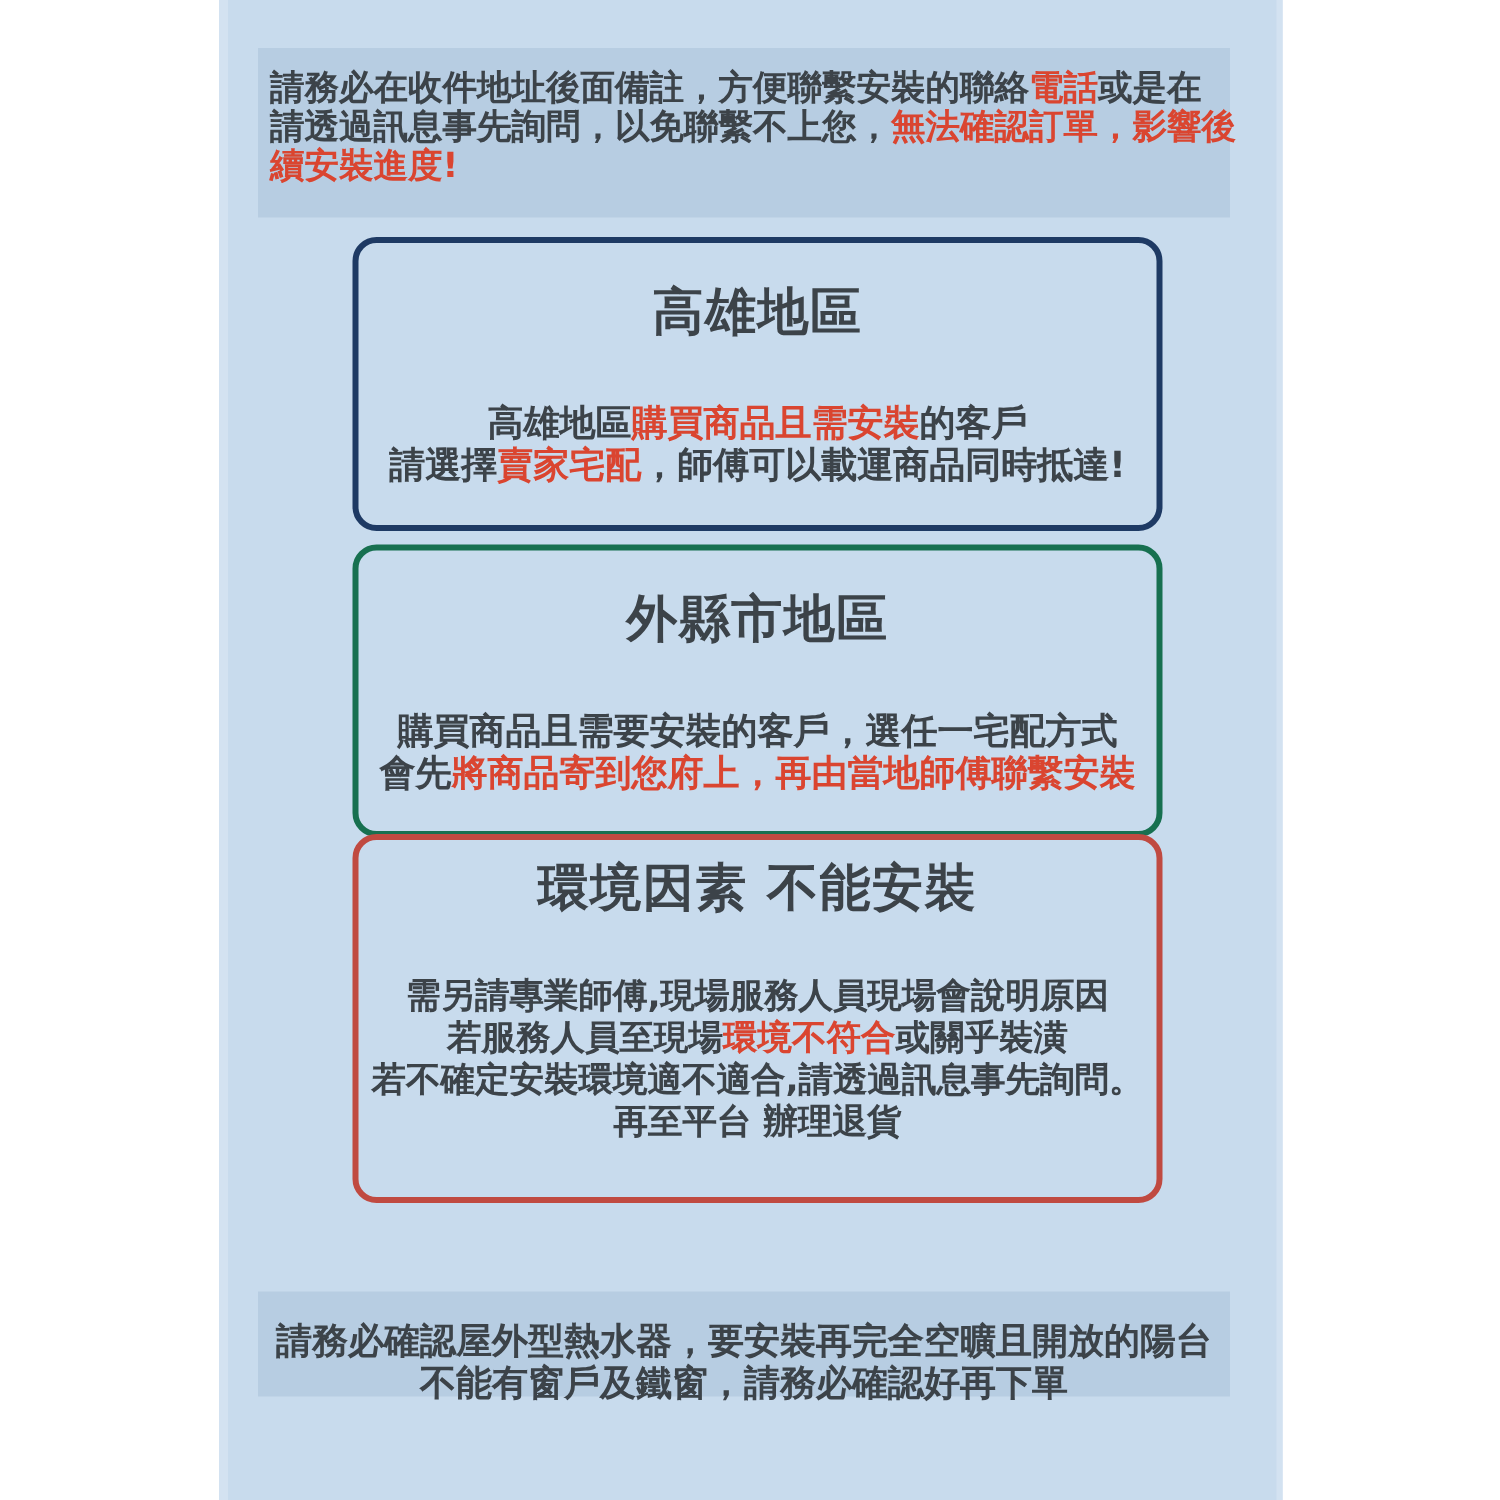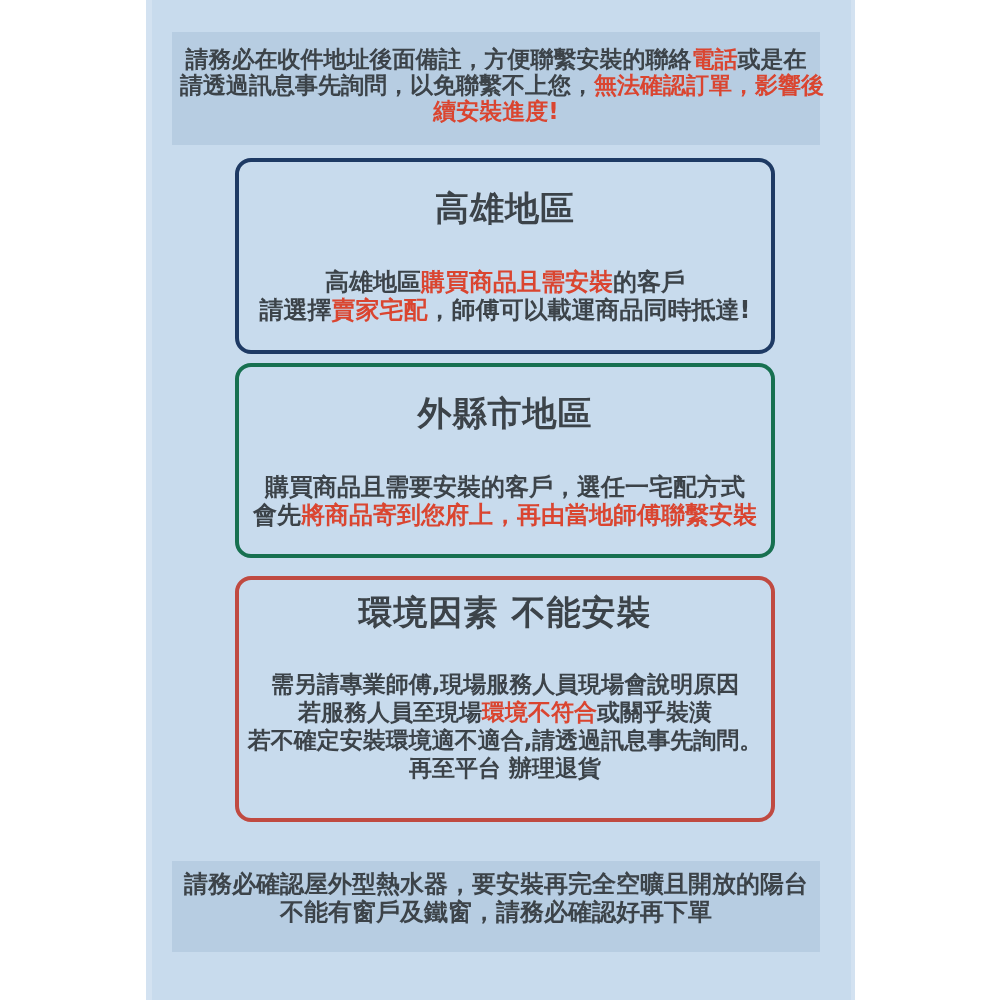--- a/index.html
+++ b/index.html
@@ -4,21 +4,21 @@
 <style>
   :root{
     --panel-bg:#c8dbed;
     --note-bg:#b7cde2;
     --text-dark:#3c4349;
     --text-red:#da4530;
     --border-blue:#1e3a64;
     --border-green:#177050;
     --border-red:#c04a41;
   }
-  *{margin:0;padding:0;box-sizing:border-box;text-align:center;}
+  *{margin:0;padding:0;box-sizing:border-box;}
   html,body{background:#ffffff;}
   body{
     width:1000px;height:1000px;
     font-family:"DejaVu Sans","Liberation Sans",sans-serif;
     color:var(--text-dark);
     position:relative;
     overflow:hidden;
   }
   .page{position:absolute;left:0;top:0;width:1000px;height:1000px;background:#ffffff;}
   .panel{
@@ -33,34 +33,34 @@
     color:var(--text-dark);
     font-weight:600;
   }
   .note-top{
     top:32px;height:113px;
     padding:14px 8px 0 8px;
     font-size:23px;line-height:26px;
     text-align:left;
   }
   .note-bottom{
-    top:861px;height:91px;
-    padding-top:9px;
+    top:861px;height:70px;
+    padding-top:19px;
     font-size:24px;line-height:28px;
     text-align:center;
   }
   .box{
     position:absolute;left:235px;width:540px;
     border:4px solid;border-radius:16px;
     text-align:center;
     font-weight:600;
   }
   .box-kaohsiung{top:158px;height:196px;border-color:var(--border-blue);}
   .box-other{top:363px;height:195px;border-color:var(--border-green);}
-  .box-env{top:576px;height:246px;border-color:var(--border-red);}
+  .box-env{top:556px;height:246px;border-color:var(--border-red);}
   .box .title{
     font-size:34px;font-weight:700;letter-spacing:1px;
     line-height:44px;margin-top:24px;
     color:var(--text-dark);
   }
   .box-env .title{margin-top:10px;}
   .box .body{
     font-size:24px;line-height:28px;margin-top:38px;
   }
   .box-env .body{font-size:23px;margin-top:36px;}

